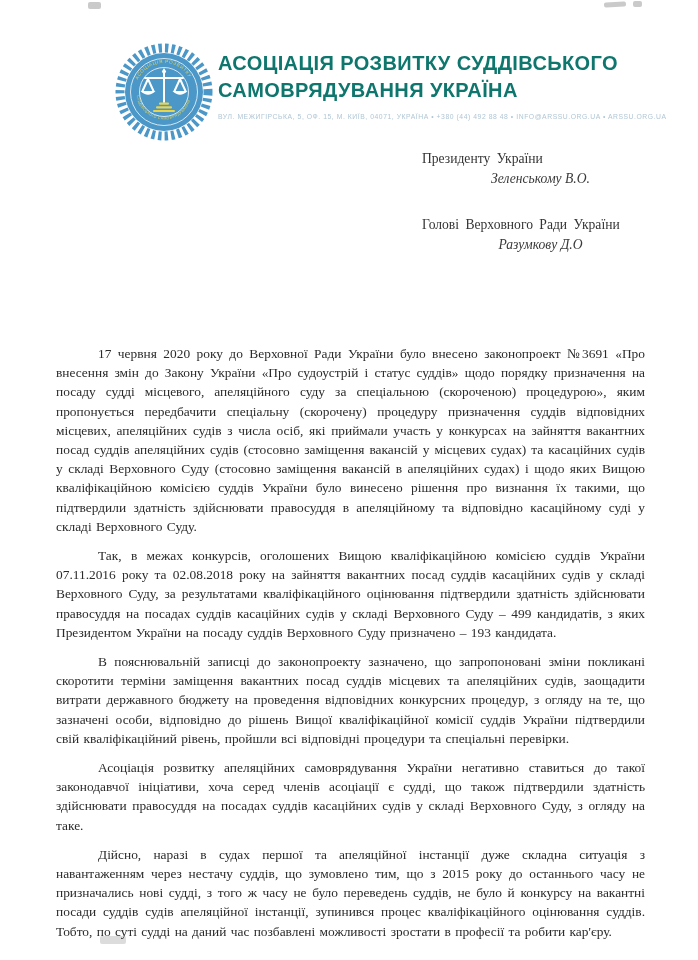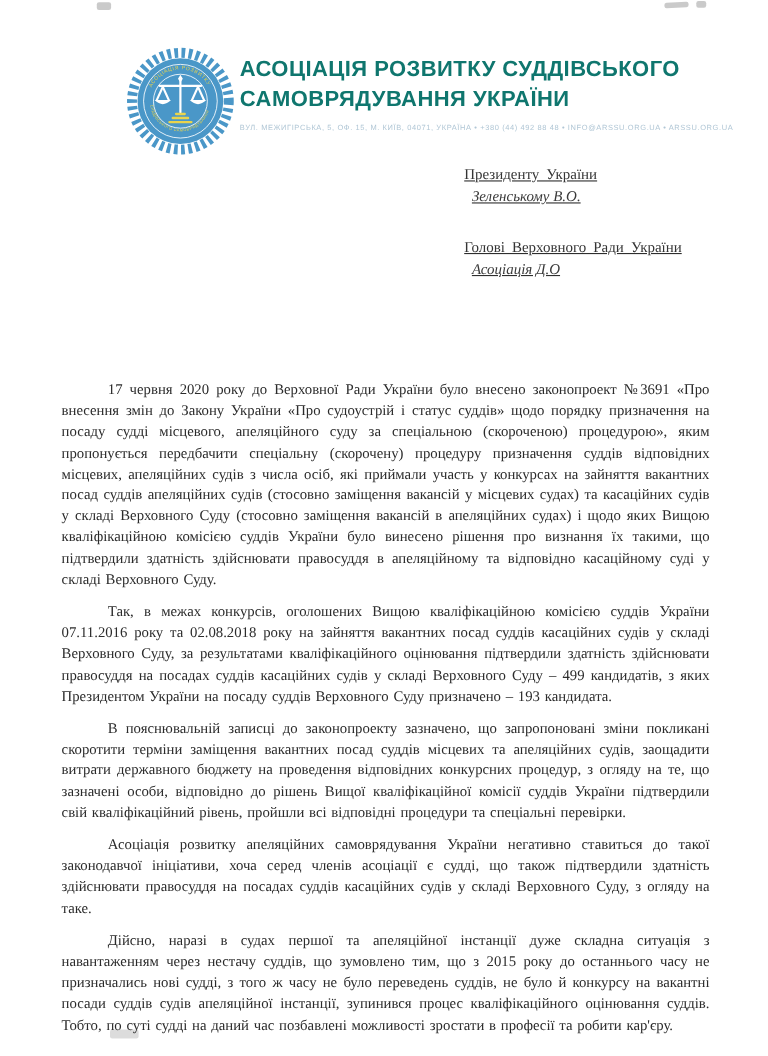--- a/index.html
+++ b/index.html
@@ -27,27 +27,27 @@
   .org-contact{
     margin-top:9px;
     font-family:"Liberation Sans", sans-serif;
     font-size:6.8px;
     letter-spacing:.55px;
     color:#b0c6d5;
     white-space:nowrap;
   }
   
   .recipients{position:absolute;left:422px;top:149px;width:230px;}
-  .recipient{margin-bottom:26px;text-decoration:underline;}
+  .recipient{margin-bottom:26px;}
   .recipient .r-title{
     font-size:13.6px;line-height:20px;color:#343434;word-spacing:3px;
   }
   .recipient .r-name{
     font-size:13.6px;line-height:20px;color:#3a3a3a;
-    font-style:italic;padding-left:7px;
+    font-style:italic;padding-left:7px;text-align:center;
   }
   
   .letter-body{position:absolute;left:56px;top:344px;width:589px;}
   .letter-body p{
     margin:0 0 10px 0;
     font-size:13.4px;
     line-height:19.2px;
     text-align:justify;
     text-indent:42px;
     color:#2b2b2b;
@@ -106,32 +106,32 @@
       <g fill="#e9d44c">
         <rect x="45" y="60.5" width="10" height="2.2" rx="1"></rect>
         <rect x="42" y="64.2" width="16" height="2.2" rx="1"></rect>
         <rect x="39" y="67.9" width="22" height="2.2" rx="1"></rect>
       </g>
     </svg>
   </div>
 
   <div class="org-block">
     <div class="org-title">АСОЦІАЦІЯ РОЗВИТКУ СУДДІВСЬКОГО</div>
-    <div class="org-title">САМОВРЯДУВАННЯ УКРАЇНИ</div>
+    <div class="org-title">САМОВРЯДУВАННЯ УКРАЇНА</div>
     <div class="org-contact">ВУЛ. МЕЖИГІРСЬКА, 5, ОФ. 15, М. КИЇВ, 04071, УКРАЇНА  •  +380 (44) 492 88 48  •  INFO@ARSSU.ORG.UA  •  ARSSU.ORG.UA</div>
   </div>
 
   <div class="recipients">
     <div class="recipient">
       <div class="r-title">Президенту України</div>
       <div class="r-name">Зеленському В.О.</div>
     </div>
     <div class="recipient">
       <div class="r-title">Голові Верховного Ради України</div>
-      <div class="r-name">Асоціація Д.О</div>
+      <div class="r-name">Разумкову Д.О</div>
     </div>
   </div>
 
   <div class="letter-body">
     <p>17 червня 2020 року до Верховної Ради України було внесено законопроект №3691 «Про внесення змін до Закону України «Про судоустрій і статус суддів» щодо порядку призначення на посаду судді місцевого, апеляційного суду за спеціальною (скороченою) процедурою», яким пропонується передбачити спеціальну (скорочену) процедуру призначення суддів відповідних місцевих, апеляційних судів з числа осіб, які приймали участь у конкурсах на зайняття вакантних посад суддів апеляційних судів (стосовно заміщення вакансій у місцевих судах) та касаційних судів у складі Верховного Суду (стосовно заміщення вакансій в апеляційних судах) і щодо яких Вищою кваліфікаційною комісією суддів України було винесено рішення про визнання їх такими, що підтвердили здатність здійснювати правосуддя в апеляційному та відповідно касаційному суді у складі Верховного Суду.</p>
     <p>Так, в межах конкурсів, оголошених Вищою кваліфікаційною комісією суддів України 07.11.2016 року та 02.08.2018 року на зайняття вакантних посад суддів касаційних судів у складі Верховного Суду, за результатами кваліфікаційного оцінювання підтвердили здатність здійснювати правосуддя на посадах суддів касаційних судів у складі Верховного Суду – 499 кандидатів, з яких Президентом України на посаду суддів Верховного Суду призначено – 193 кандидата.</p>
     <p>В пояснювальній записці до законопроекту зазначено, що запропоновані зміни покликані скоротити терміни заміщення вакантних посад суддів місцевих та апеляційних судів, заощадити витрати державного бюджету на проведення відповідних конкурсних процедур, з огляду на те, що зазначені особи, відповідно до рішень Вищої кваліфікаційної комісії суддів України підтвердили свій кваліфікаційний рівень, пройшли всі відповідні процедури та спеціальні перевірки.</p>
     <p>Асоціація розвитку апеляційних самоврядування України негативно ставиться до такої законодавчої ініціативи, хоча серед членів асоціації є судді, що також підтвердили здатність здійснювати правосуддя на посадах суддів касаційних судів у складі Верховного Суду, з огляду на таке.</p>
     <p>Дійсно, наразі в судах першої та апеляційної інстанції дуже складна ситуація з навантаженням через нестачу суддів, що зумовлено тим, що з 2015 року до останнього часу не призначались нові судді, з того ж часу не було переведень суддів, не було й конкурсу на вакантні посади суддів судів апеляційної інстанції, зупинився процес кваліфікаційного оцінювання суддів. Тобто, по суті судді на даний час позбавлені можливості зростати в професії та робити кар'єру.</p>
   </div>

